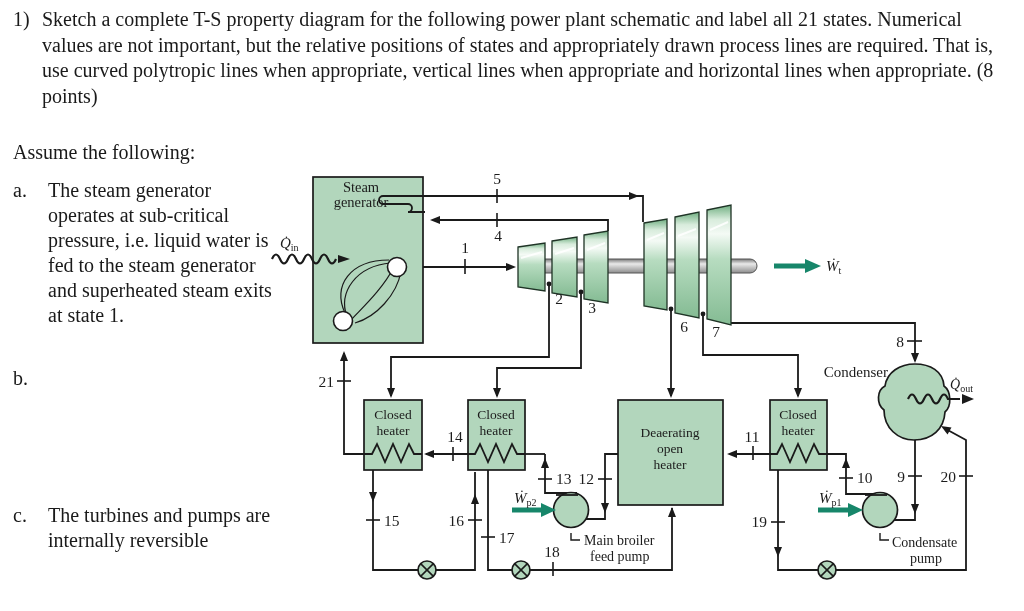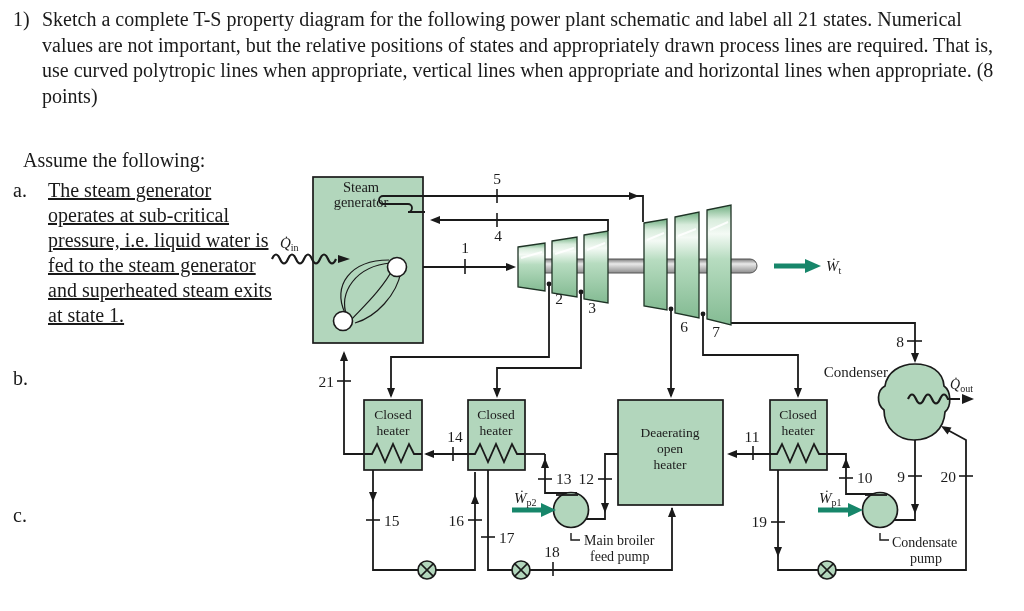--- a/index.html
+++ b/index.html
@@ -1,26 +1,26 @@
 <!DOCTYPE html>
 <html><head>
 <meta charset="utf-8">
 <style>
   html,body{margin:0;padding:0;background:#888;}
   .page{position:relative;width:1024px;height:611px;background:#ffffff;overflow:hidden;
         font-family:"Liberation Serif",serif;color:#1a1a1a;}
   .prob{position:absolute;left:13px;top:7px;width:1002px;display:grid;
         grid-template-columns:29px 1fr;font-size:20px;line-height:25.5px;}
-  .assume-head{position:absolute;left:23px;top:141px;font-size:20px;margin-top:8px;}
+  .assume-head{position:absolute;left:13px;top:141px;font-size:20px;}
   .item{position:absolute;left:13px;display:grid;grid-template-columns:35px 1fr;
         font-size:20px;line-height:25px;width:276px;}
   #item-a{top:178px}
   #item-b{top:366px}
   #item-c{top:503px}
-  .item .txt{width:228px;text-decoration:underline;}
+  .item .txt{width:228px;}
   svg{position:absolute;left:0;top:0;}
   svg text{font-family:"Liberation Serif",serif;fill:#1c1c1c;font-size:15.5px;}
   .pipe{stroke:#1a1a1a;stroke-width:1.8;fill:none;}
   .tick{stroke:#1a1a1a;stroke-width:1.6;}
   .comp{fill:#b2d6bc;stroke:#1a1a1a;stroke-width:1.7;}
   .stage{fill:url(#tg);stroke:#1f3326;stroke-width:1.3;}
   .gloss{stroke:#ffffff;stroke-width:2;opacity:.85;fill:none;}
   .ah{fill:#1a1a1a;stroke:none;}
   .gah{fill:#17866a;stroke:none;}
   .garr{stroke:#17866a;stroke-width:5;fill:none;}
@@ -48,20 +48,21 @@
 
   <div class="item" id="item-a">
     <span>a.</span>
     <span class="txt">The steam generator operates at sub-critical pressure, i.e. liquid water is fed to the steam generator and superheated steam exits at state 1.</span>
   </div>
   <div class="item" id="item-b">
     <span>b.</span>
   </div>
   <div class="item" id="item-c">
     <span>c.</span>
+    <span class="txt">The turbines and pumps are internally reversible</span>
   </div>
 
   <svg width="1024" height="611" viewBox="0 0 1024 611">
     <defs>
       <linearGradient id="tg" x1="0" y1="0" x2="0" y2="1">
         <stop offset="0" stop-color="#6fae80"></stop>
         <stop offset="0.12" stop-color="#d8ecdc"></stop>
         <stop offset="0.24" stop-color="#f4faf5"></stop>
         <stop offset="0.45" stop-color="#b7dcc0"></stop>
         <stop offset="1" stop-color="#84bb93"></stop>

